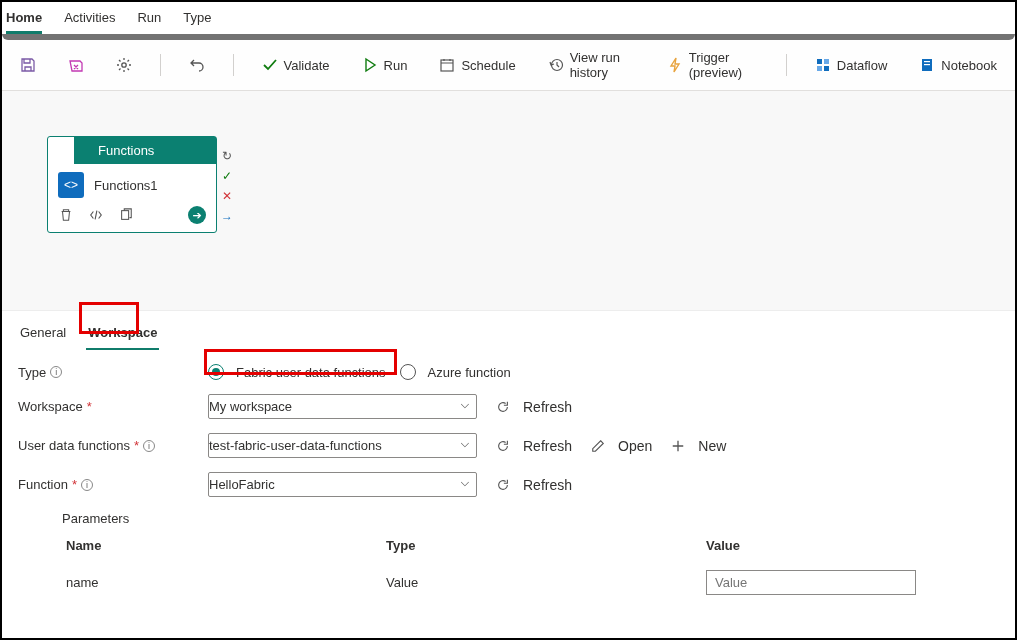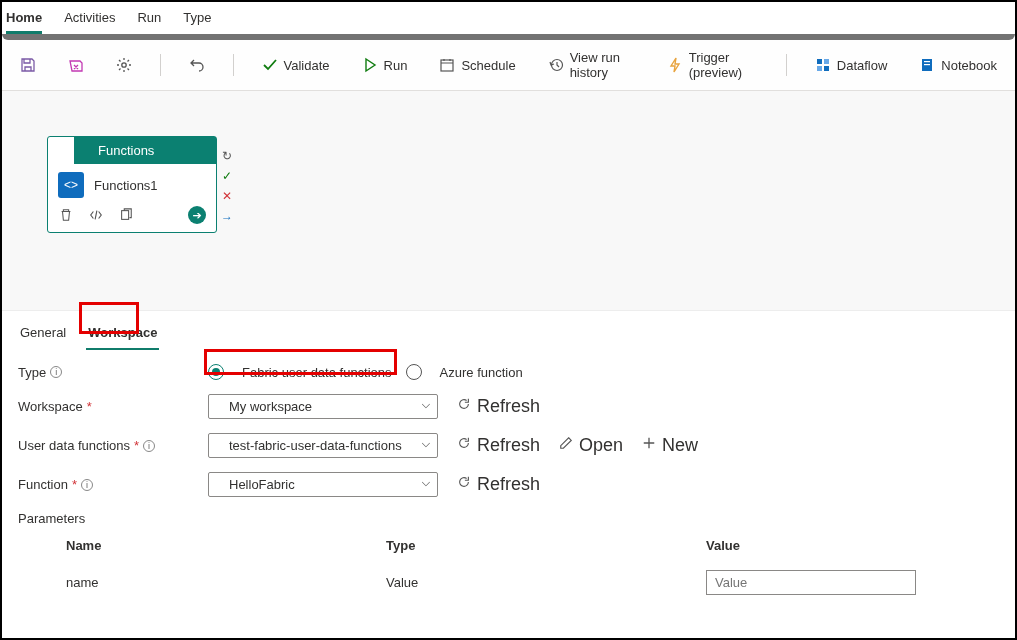--- a/index.html
+++ b/index.html
@@ -34,28 +34,28 @@
   .bottom-tab.active { font-weight:600; border-bottom:2px solid #107c6b; }
   .hl-box { position:absolute; border:3px solid #e40000; pointer-events:none; }
 
   
   .form { padding: 14px 16px; }
   .row { display:flex; align-items:center; margin-bottom: 14px; }
   .label { width: 190px; font-size:13px; display:flex;align-items:center;gap:4px;}
   .req { color:#d13438; }
   .info { width:12px;height:12px;border:1px solid #888;border-radius:50%;display:inline-flex;align-items:center;justify-content:center;font-size:9px;color:#666;}
   .radio-group { display:flex; gap:14px; align-items:center; }
-  .radio { display:flex; align-items:center; gap:18px; cursor:pointer; }
+  .radio { display:flex; align-items:center; gap:12px; cursor:pointer; }
   .radio-ind { width:16px;height:16px;border:1px solid #555;border-radius:50%;display:flex;align-items:center;justify-content:center; }
   .radio.sel .radio-ind { border-color:#0b8071; }
   .radio.sel .radio-ind::after { content:""; width:8px;height:8px;border-radius:50%;background:#0b8071; }
-  select.sel, .selbox { width:230px; padding:4px 20px; border:1px solid #8a8886; border-radius:2px; background:#fff; font-size:13px; appearance:none; position:relative;}
+  select.sel, .selbox { width:269px; padding:4px 0; border:1px solid #8a8886; border-radius:2px; background:#fff; font-size:13px; appearance:none; position:relative;}
   .sel-wrap { position:relative; display:inline-block; }
   .sel-wrap::after { content:"⌵"; position:absolute; right:8px; top:4px; font-size:11px; color:#555; pointer-events:none;}
-  .link-btn { display:flex; gap:5px; margin-left:18px; cursor:pointer; font-size:18px; }
+  .link-btn { display:flex; gap:12px; margin-left:18px; cursor:pointer; font-size:14px; }
 
   .params-header { display:flex; padding: 6px 8px; font-weight:600; font-size:13px; border-bottom:1px solid #fff; }
   .params-row { display:flex; padding: 10px 8px; align-items:center; }
   .col-name { width: 360px; padding-left: 40px; }
   .col-type { width: 320px; }
   .col-value { flex:1; }
   .val-input { width:210px; padding:4px 8px; border:1px solid #8a8886; font-size:13px; color:#999; background:#fff;}
 
 </style>
 </head>
@@ -292,21 +292,21 @@
     <div class="link-btn">
       <span class="ico">
           <svg viewBox="0 0 16 16" width="14" height="14">
             <path fill="none" stroke="#555" stroke-width="1.3" d="M13 8a5 5 0 1 1-2-4 M13 2v4h-4"></path>
           </svg>
         </span>
       <span>Refresh</span>
     </div>
   </div>
 
-  <div style="margin-top:2px;">Parameters</div>
+  <div style="margin-top:2px;margin-left:44px;">Parameters</div>
 
   <div class="params-header" style="margin-top:6px;">
     <div class="col-name">Name</div>
     <div class="col-type">Type</div>
     <div class="col-value">Value</div>
   </div>
   <div class="params-row">
     <div class="col-name">name</div>
     <div class="col-type">Value</div>
     <div class="col-value">

